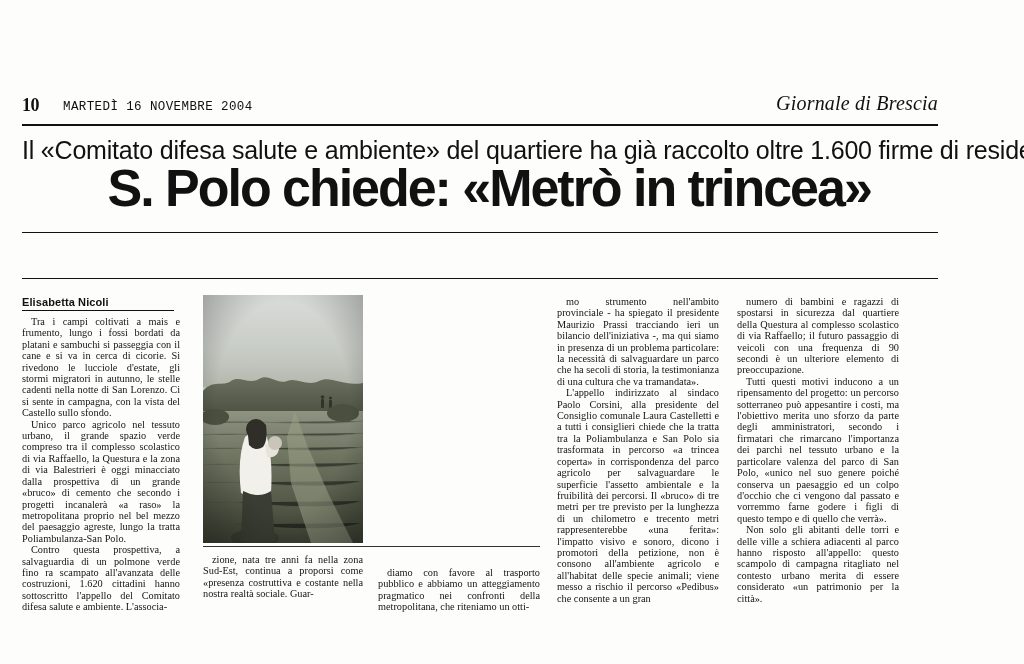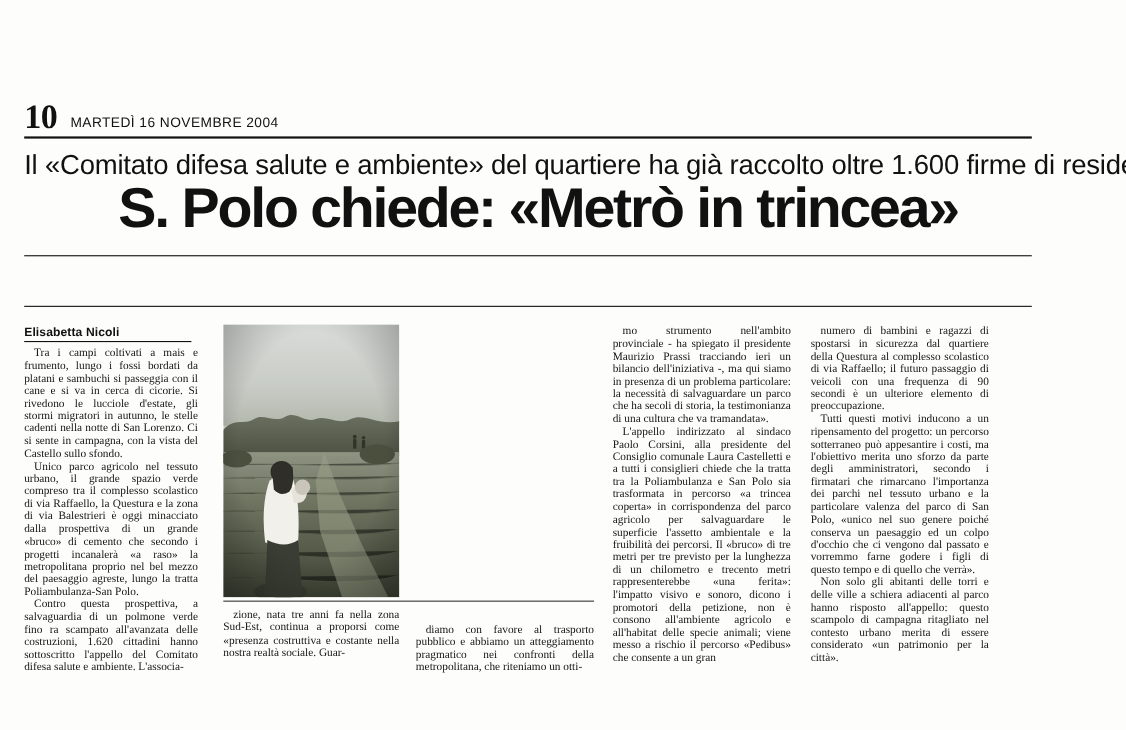--- a/index.html
+++ b/index.html
@@ -27,29 +27,29 @@
     left: 22px;
     top: 92px;
     width: 916px;
     height: 32px;
     display: flex;
     align-items: baseline;
   }
   .page-number {
     font-family: "Liberation Serif", serif;
     font-weight: bold;
-    font-size: 31px;
+    font-size: 18px;
     line-height: 27px;
     letter-spacing: -0.5px;
   }
   .issue-date {
-    font-family: Liberation Sans, sans-serif;
+    font-family: Liberation Mono, monospace;
     font-size: 12.5px;
     letter-spacing: 0.4px;
-    margin-left: 12px;
+    margin-left: 24px;
     position: relative;
     top: -1px;
   }
   .section-title {
     position: absolute;
     left: 50%;
     transform: translateX(-50%);
     font-family: "Liberation Serif", serif;
     font-size: 25px;
     letter-spacing: 1.2px;
@@ -185,20 +185,21 @@
   }
 </style>
 </head>
 <body>
 
 <div class="page">
 
   <div class="masthead">
     <span class="page-number">10</span>
     <span class="issue-date">MARTEDÌ 16 NOVEMBRE 2004</span>
+    <span class="paper-name">Giornale di Brescia</span>
   </div>
   <div class="rule rule-top"></div>
 
   <div class="kicker">Il «Comitato difesa salute e ambiente» del quartiere ha già raccolto oltre 1.600 firme di residenti</div>
   <div class="headline">S. Polo chiede: «Metrò in trincea»</div>
   <div class="rule rule-mid"></div>
   <div class="rule rule-sub"></div>
 
   <div class="byline">Elisabetta Nicoli</div>
 

